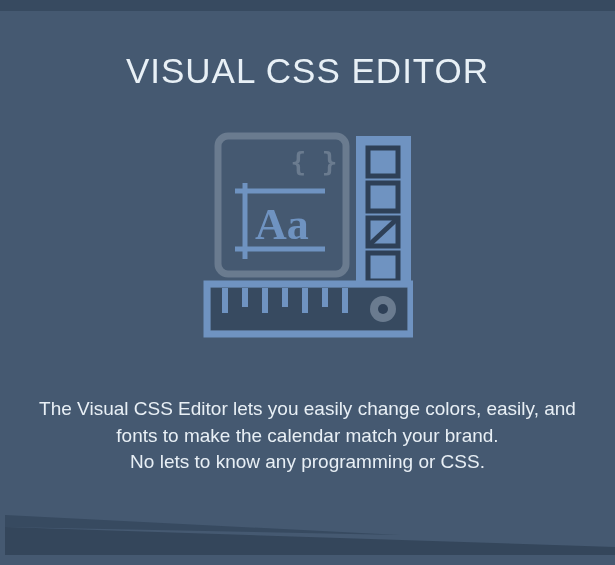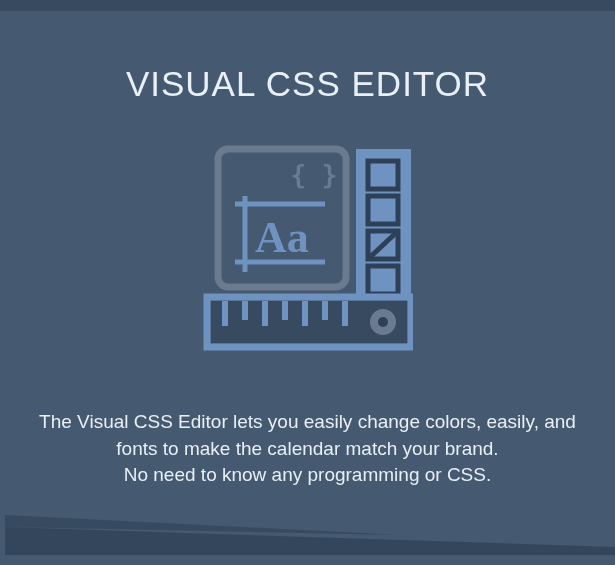--- a/index.html
+++ b/index.html
@@ -20,21 +20,21 @@
     margin-top: 0;
     padding: 40px 30px 60px 30px;
     text-align: center;
     position: relative;
   }
   .title {
     color: #e8f0f6;
     font-size: 35px;
     font-weight: 300;
     letter-spacing: 1px;
-    margin-top: 13px;
+    margin-top: 0;
     margin-bottom: 40px;
   }
   .illustration {
     display: flex;
     justify-content: center;
     margin-bottom: 55px;
   }
   .description {
     color: #e8eff5;
     font-size: 19px;
@@ -95,21 +95,21 @@
       <line x1="122" y1="157" x2="122" y2="176" stroke="#6f93c1" stroke-width="6"></line>
       <line x1="142" y1="157" x2="142" y2="182" stroke="#6f93c1" stroke-width="6"></line>
 
       <circle cx="180" cy="178" r="13" fill="#6a7b8f"></circle>
       <circle cx="180" cy="178" r="5" fill="#2e4057"></circle>
     </svg>
   </div>
 
   <p class="description">
     <span>The Visual CSS Editor lets you easily change colors, easily, and fonts to make the calendar match your brand.</span><br>
-    <span>No need to know any programming or CSS.</span>
+    <span>No lets to know any programming or CSS.</span>
   </p>
 
 </div>
 
 <svg class="footer-wedge" viewBox="0 0 615 40" preserveAspectRatio="none">
   <polygon points="5,0 400,20 5,12" fill="#374a60"></polygon>
   <polygon points="5,12 615,32 615,40 5,40" fill="#34465b"></polygon>
 </svg>
 
 </body></html>

